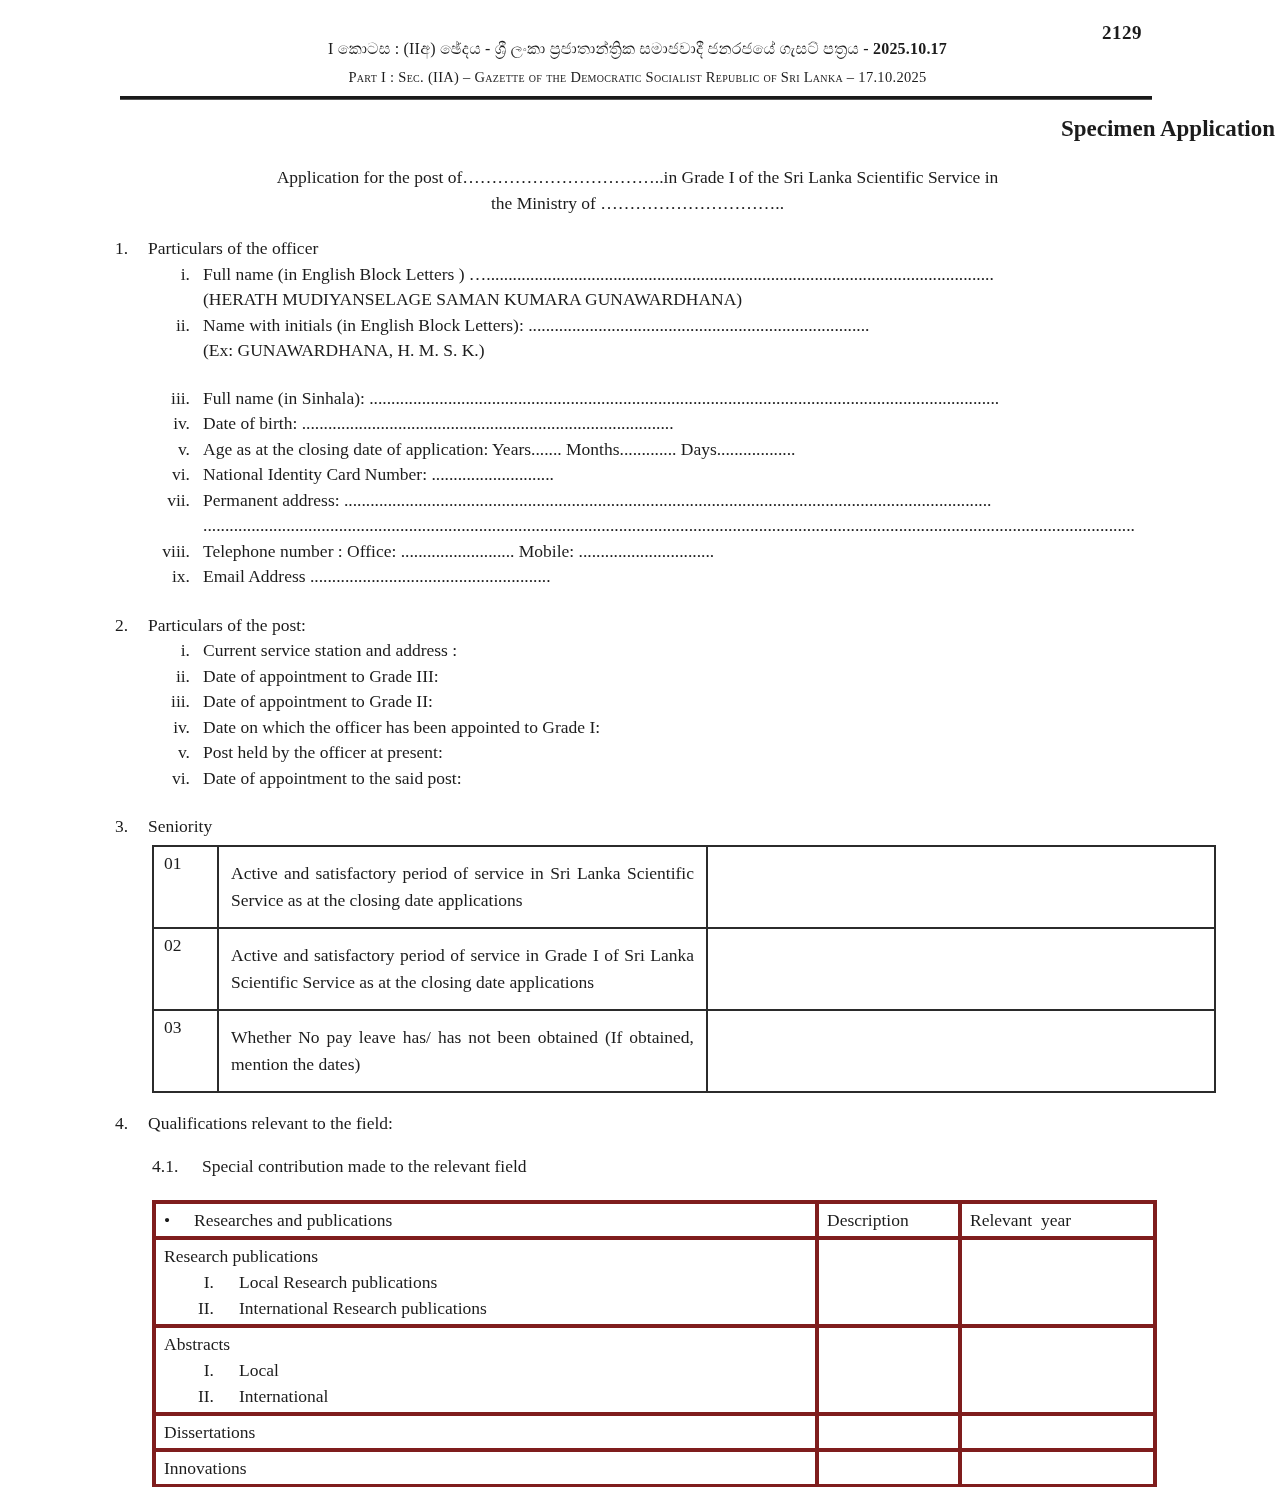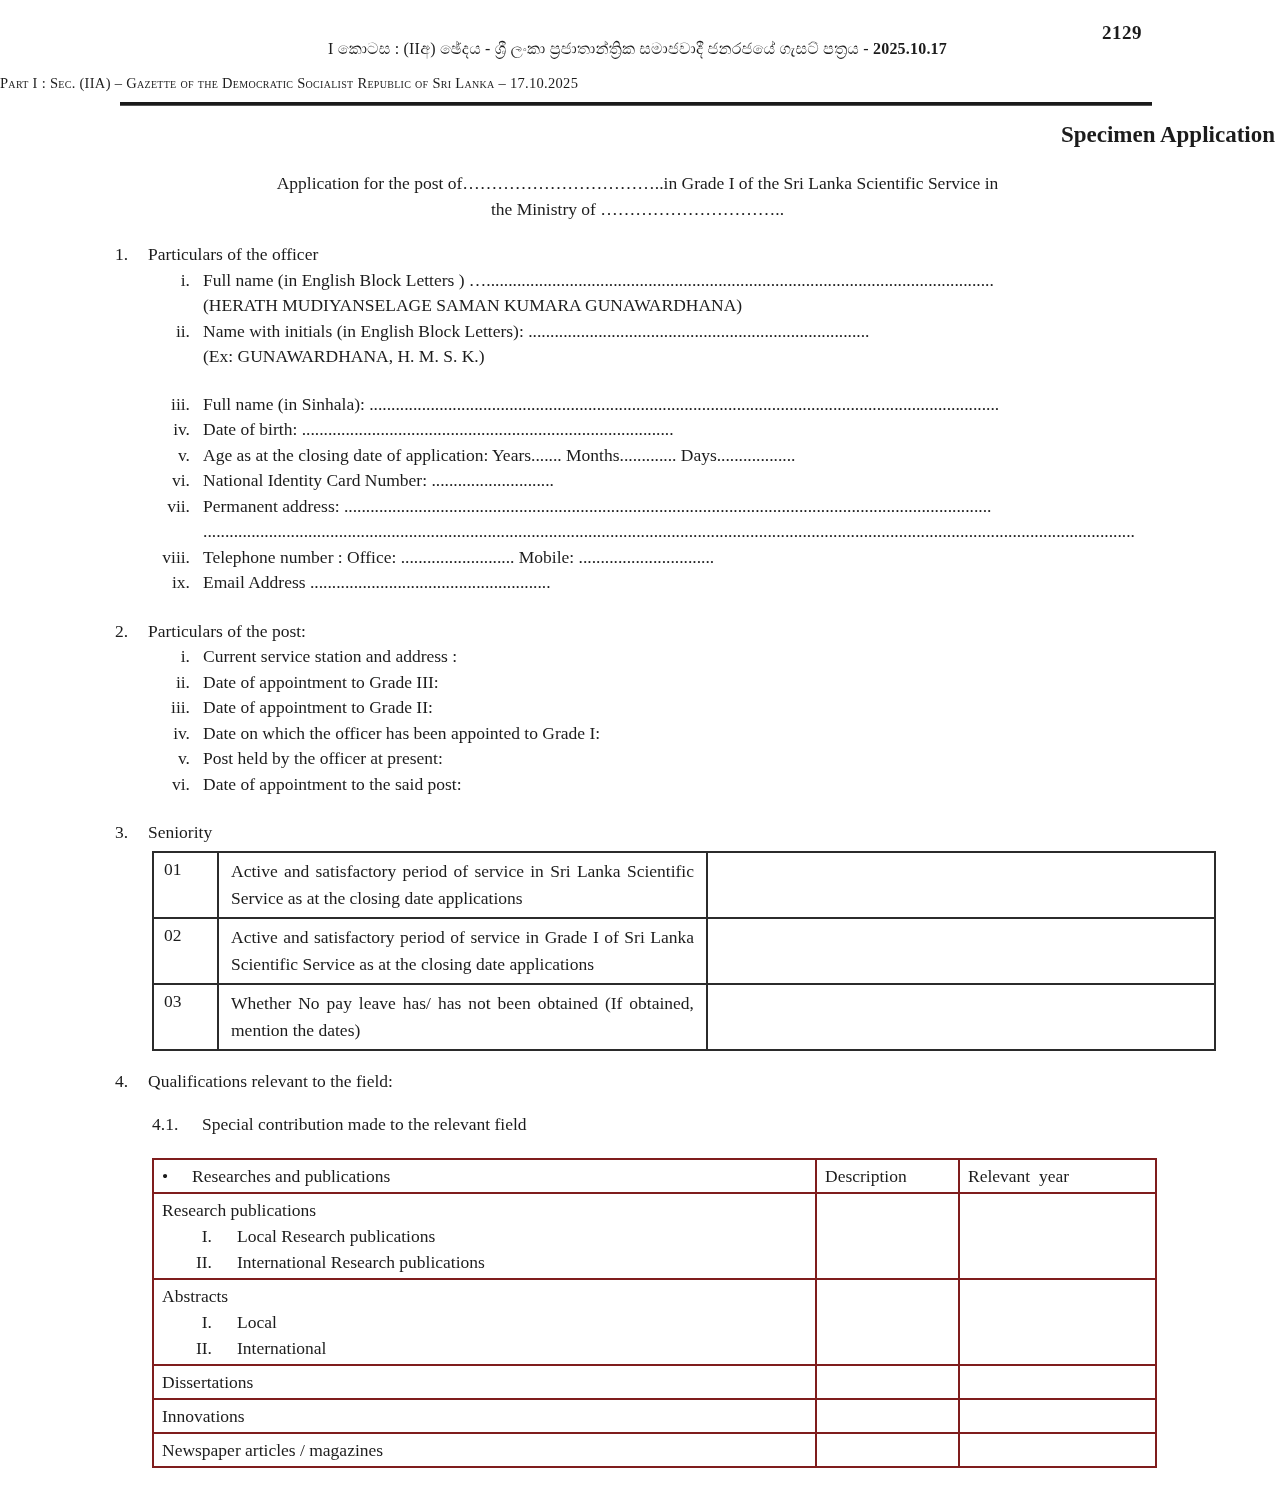--- a/index.html
+++ b/index.html
@@ -19,22 +19,22 @@
   .page-number {
     position: absolute; top: 22px; right: 133px;
     font-size: 19px; font-weight: bold; letter-spacing: 0.5px;
   }
   .header-sinhala {
     text-align: center; font-size: 16px; line-height: 26px;
     letter-spacing: 0.2px;
   }
   .header-sinhala .hdr-date { font-weight: bold; }
   .header-english {
-    font-size: 14.5px; line-height: 21px;
-    margin-top: 11px; font-variant: small-caps; letter-spacing: 0.3px;
+    text-align: center; font-size: 14.5px; line-height: 21px;
+    margin-top: 5px; font-variant: small-caps; letter-spacing: 0.3px;
   }
   .header-rule {
     margin: 8px 123px 0 120px; height: 0;
     border-top: 3px solid #1a1a1a; border-bottom: 1px solid #555;
   }
 
   
   .doc-title {
     margin-top: 18px; text-align: right;
     font-size: 23px; font-weight: bold; line-height: 22px;
@@ -64,30 +64,30 @@
   table { border-collapse: collapse; }
   .seniority-table {
     margin-top: 5px; margin-left: 37px;
     width: 1064px; table-layout: fixed;
     font-size: 17.5px;
   }
   .seniority-table td { border: 2px solid #2b2b2b; vertical-align: top; line-height: 27px; }
   .seniority-table .col-no { width: 65px; }
   .seniority-table .col-desc { width: 489px; }
   .seniority-table td.no-cell { padding: 3px 6px 3px 10px; }
-  .seniority-table td.desc-cell { padding: 5px 12px; text-align: justify; }
+  .seniority-table td.desc-cell { padding: 13px 12px; text-align: justify; }
   .seniority-table td.val-cell { padding: 3px 8px; }
 
   
   .qual-table {
     margin-top: 20px; margin-left: 37px;
     width: 1005px; table-layout: fixed;
     font-size: 17.5px;
   }
-  .qual-table td, .qual-table th { border: 2px solid #7f1d1d; vertical-align: top; line-height: 26px; }
+  .qual-table td, .qual-table th { border: 4px solid #7f1d1d; vertical-align: top; line-height: 26px; }
   .qual-table .col-item { width: 663px; }
   .qual-table .col-desc { width: 143px; }
   .qual-table th { font-weight: normal; text-align: left; padding: 3px 8px; white-space: pre; }
   .qual-table td { padding: 3px 8px; }
   .qual-th-bullet { display: inline-block; width: 30px; }
   .subitem { display: flex; }
   .subnum { width: 50px; flex: none; text-align: right; }
   .sublabel { margin-left: 25px; }
 </style>
 </head>

